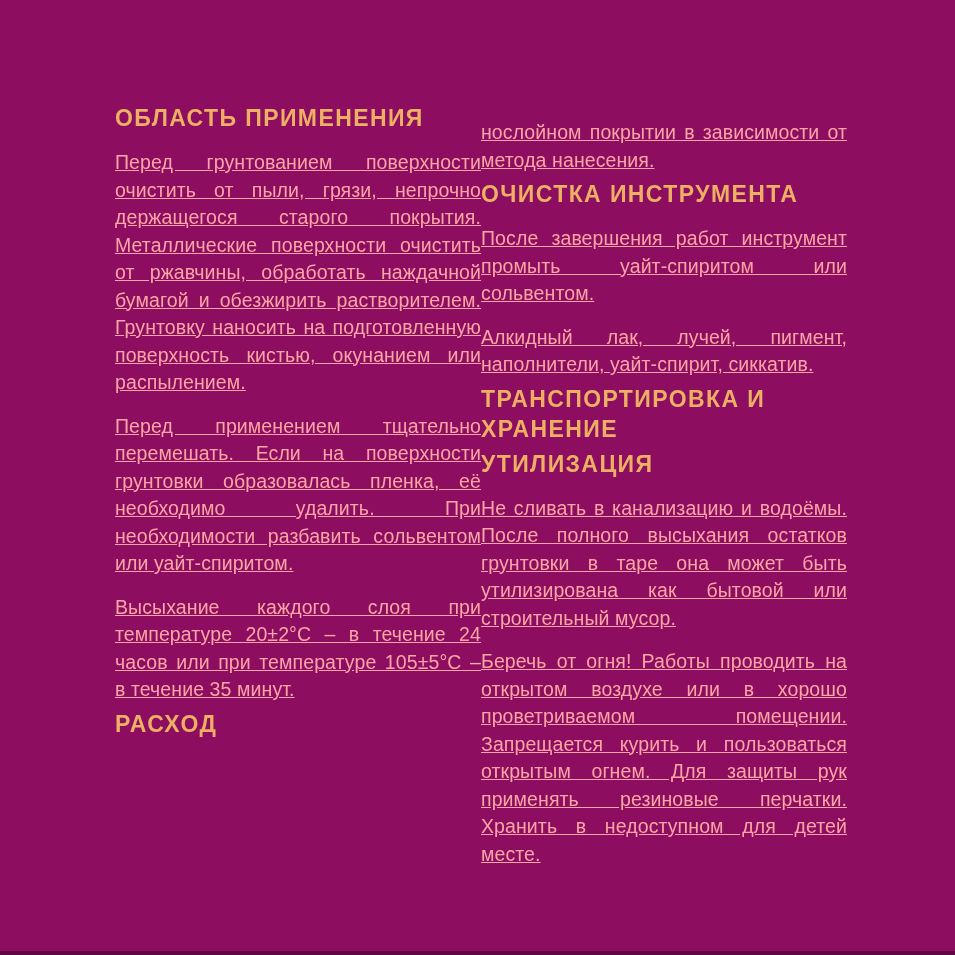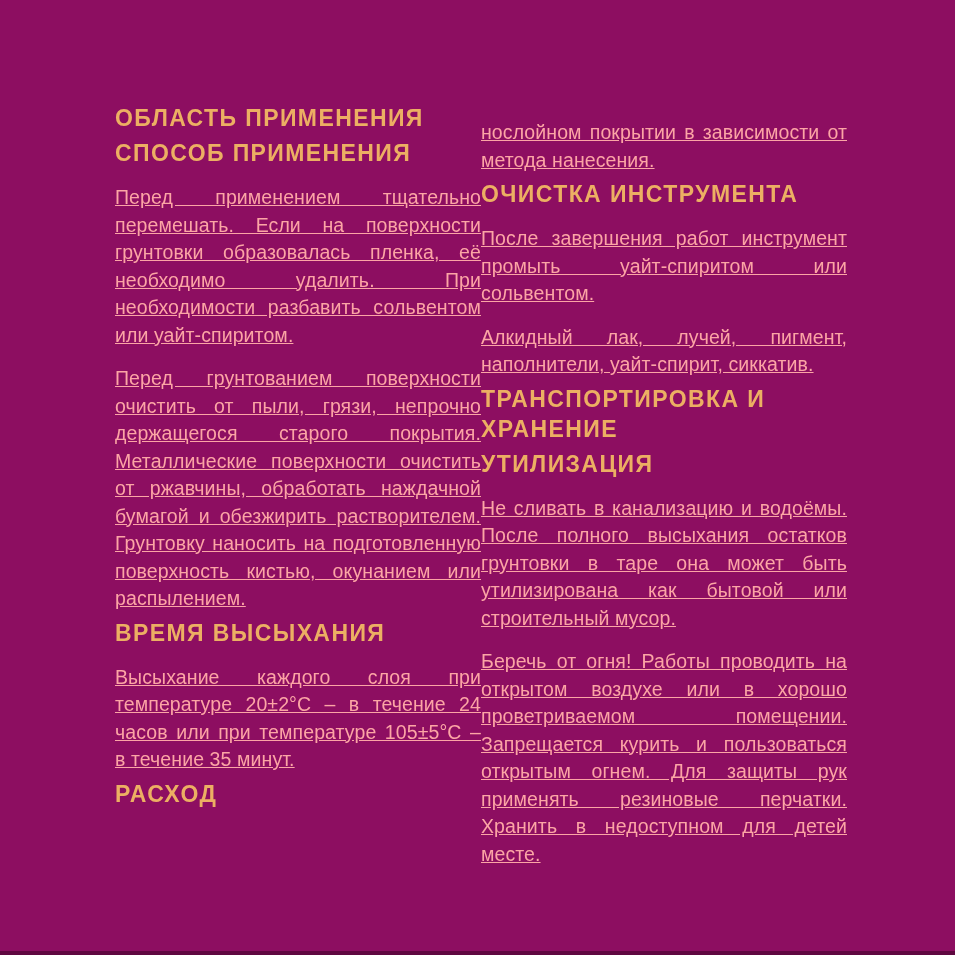--- a/index.html
+++ b/index.html
@@ -59,25 +59,23 @@
 </style>
 </head>
 <body>
 
 <div class="page">
   <div class="columns">
 
     <div class="col">
       <h2 class="section-heading">ОБЛАСТЬ ПРИМЕНЕНИЯ</h2>
 
-      <h2 class="section-heading">СПОСОБ ПРИМЕНЕНИЯ</h2>
+      <p class="body-text">Перед грунтованием поверхности очистить от пыли, грязи, непрочно держащегося старого покрытия. Металлические поверх­ности очистить от ржавчины, обработать наждачной бумагой и обезжирить раство­рителем. Грунтовку наносить на подготов­ленную поверхность кистью, окунанием или распылением.</p>
       <p class="body-text">Перед применением тщательно переме­шать. Если на поверхности грунтовки обра­зовалась пленка, её необходимо удалить. При необходимости разбавить сольвентом или уайт-спиритом.</p>
-      <p class="body-text">Перед грунтованием поверхности очистить от пыли, грязи, непрочно держащегося старого покрытия. Металлические поверх­ности очистить от ржавчины, обработать наждачной бумагой и обезжирить раство­рителем. Грунтовку наносить на подготов­ленную поверхность кистью, окунанием или распылением.</p>
 
-      <h2 class="section-heading">ВРЕМЯ ВЫСЫХАНИЯ</h2>
       <p class="body-text">Высыхание каждого слоя при температуре 20±2°С – в течение 24 часов или при темпе­ратуре 105±5°С – в течение 35 минут.</p>
 
       <h2 class="section-heading">РАСХОД</h2>
 
     </div>
 
     <div class="col">
       <p class="body-text">нослойном покрытии в зависимости от ме­тода нанесения.</p>
 
       <h2 class="section-heading">ОЧИСТКА ИНСТРУМЕНТА</h2>

